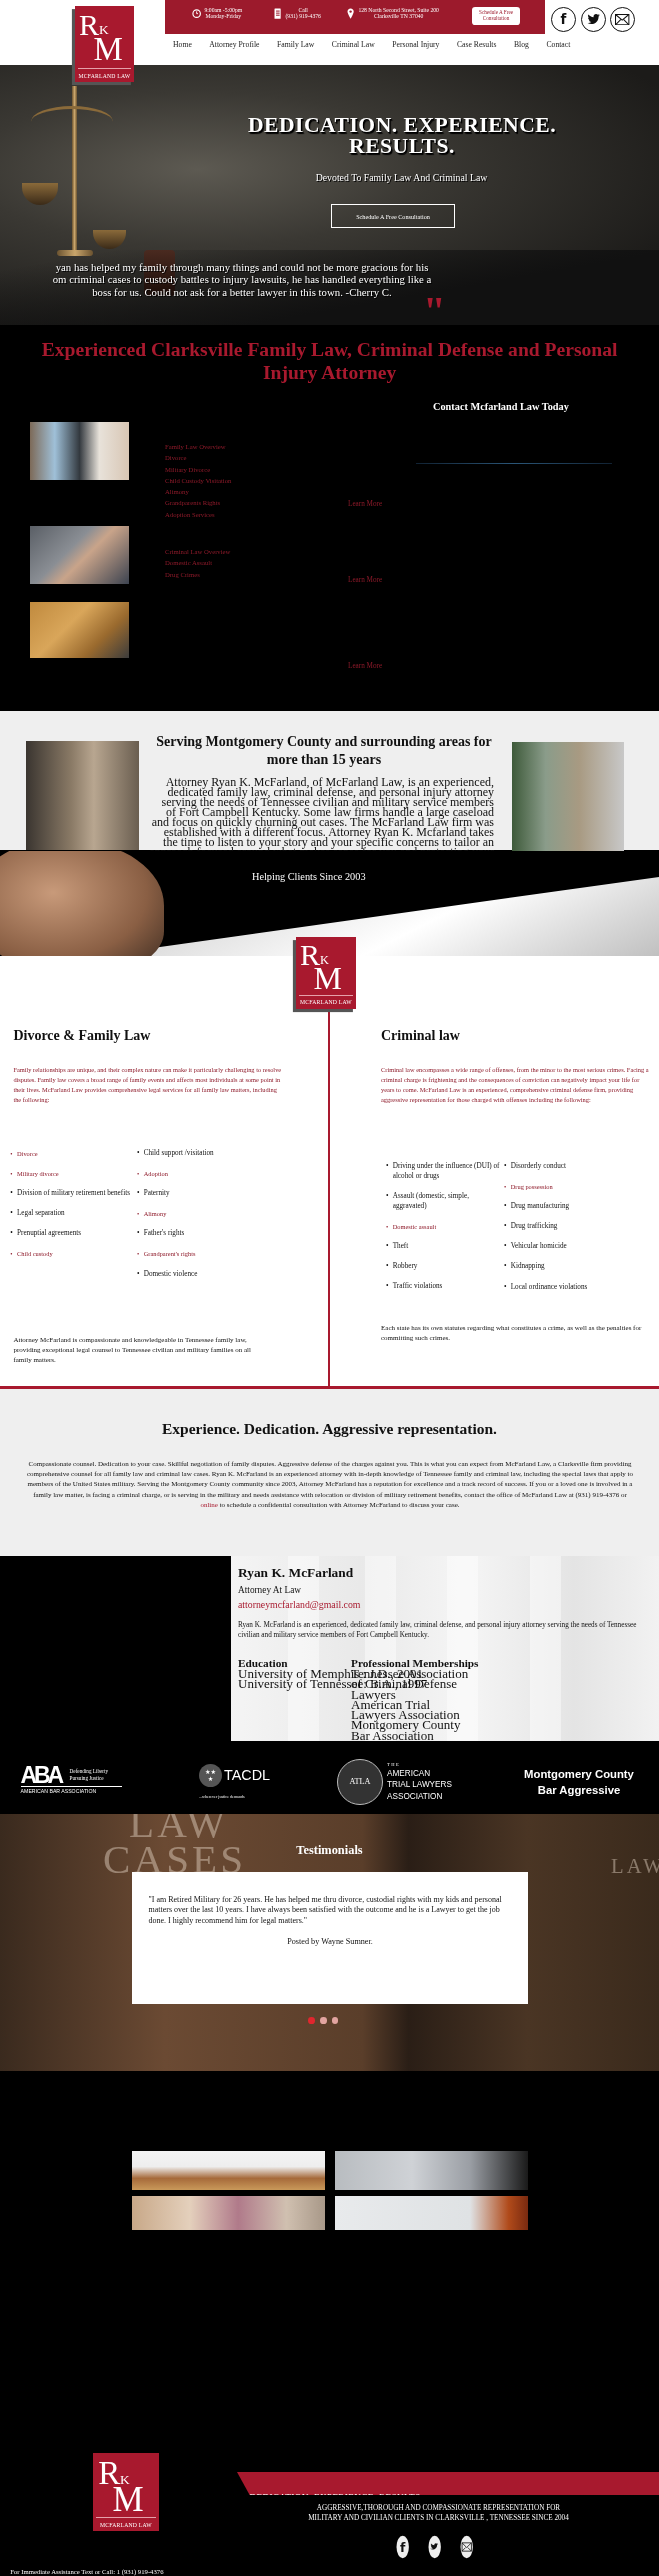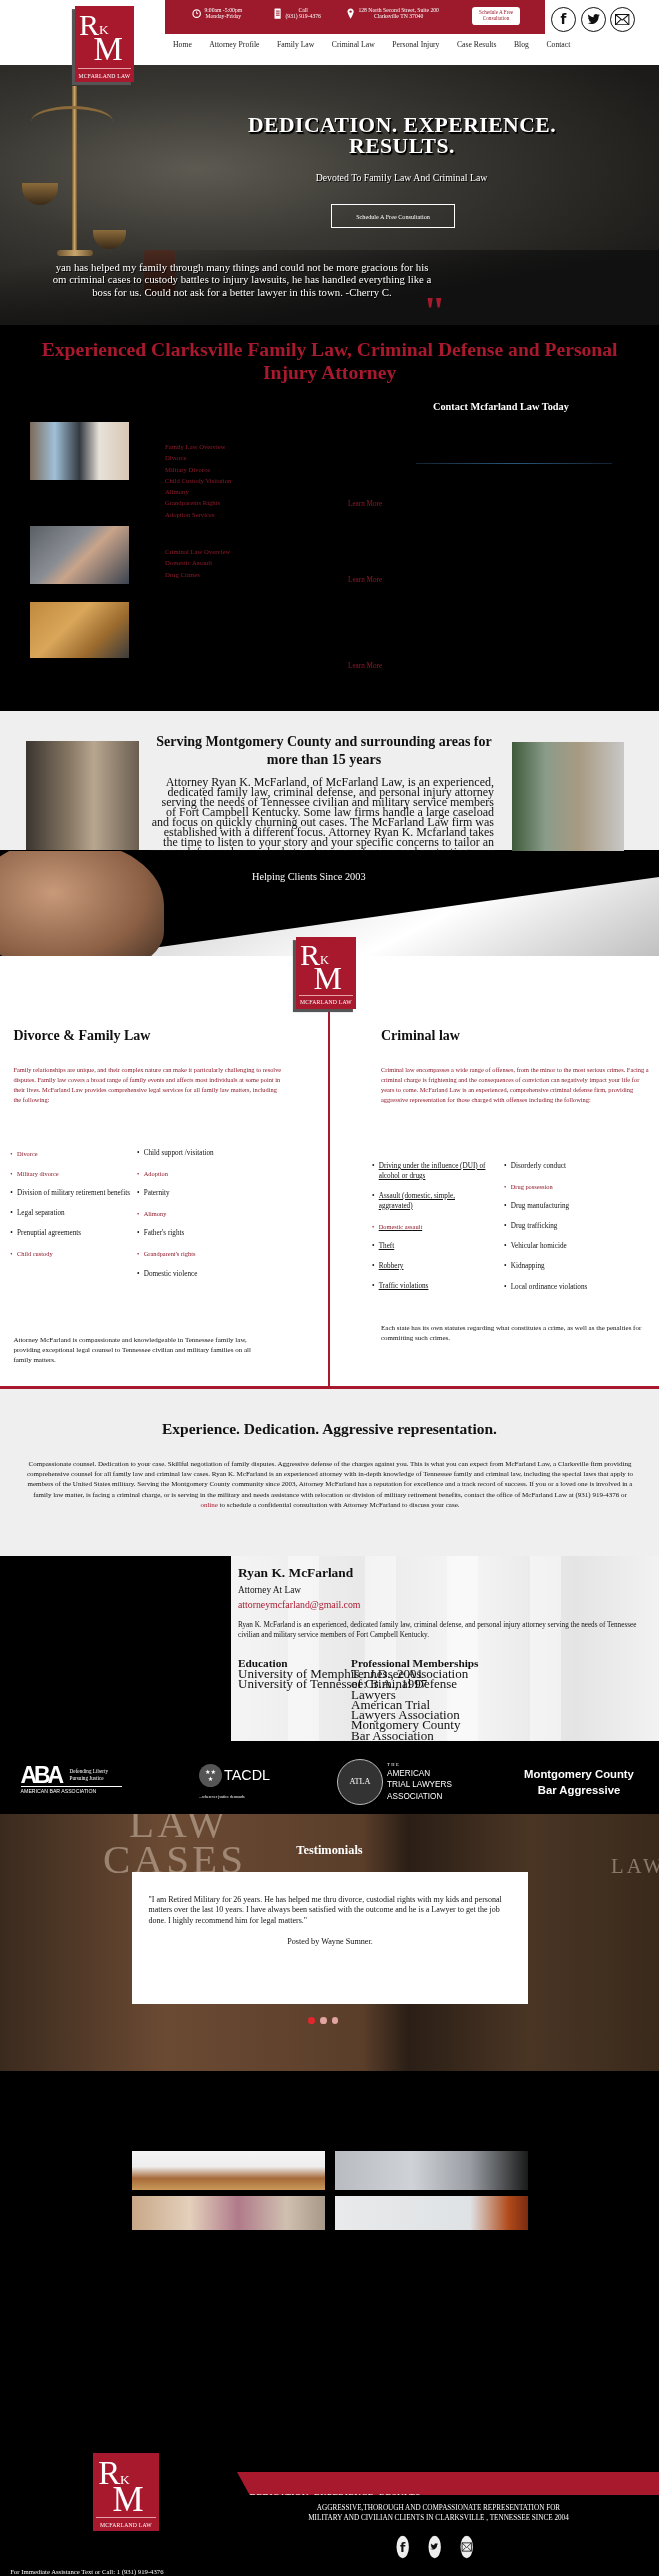--- a/index.html
+++ b/index.html
@@ -277,21 +277,21 @@
     <li class="link">Military divorce</li>
     <li>Division of military retirement benefits</li>
     <li>Legal separation</li>
     <li>Prenuptial agreements</li>
     <li class="link">Child custody</li>
   </ul>
   <p class="d-outro" style="left:13.4px; top:379px; width:252px;">Attorney McFarland is compassionate and knowledgeable in Tennessee family law, providing exceptional legal counsel to Tennessee civilian and military families on all family matters.</p>
 
   <h2 class="d-title" style="left:381px; top:72px;">Criminal law</h2>
   <p class="d-intro" style="left:381px; top:109px; width:268px;">Criminal law encompasses a wide range of offenses, from the minor to the most serious crimes. Facing a criminal charge is frightening and the consequences of conviction can negatively impact your life for years to come. McFarland Law is an experienced, comprehensive criminal defense firm, providing aggressive representation for those charged with offenses including the following:</p>
-  <ul class="d-list" style="left:372px; top:206px; width:117px;text-decoration:underline;">
+  <ul class="d-list" style="left:386px; top:206px; width:117px;">
     <li>Driving under the influence (DUI) of alcohol or drugs</li>
     <li>Assault (domestic, simple, aggravated)</li>
     <li class="link">Domestic assault</li>
     <li>Theft</li>
     <li>Robbery</li>
     <li>Traffic violations</li>
   </ul>
   <ul class="d-list" style="left:504px; top:206px; width:129px;">
     <li>Disorderly conduct</li>
     <li class="link">Drug possession</li>

